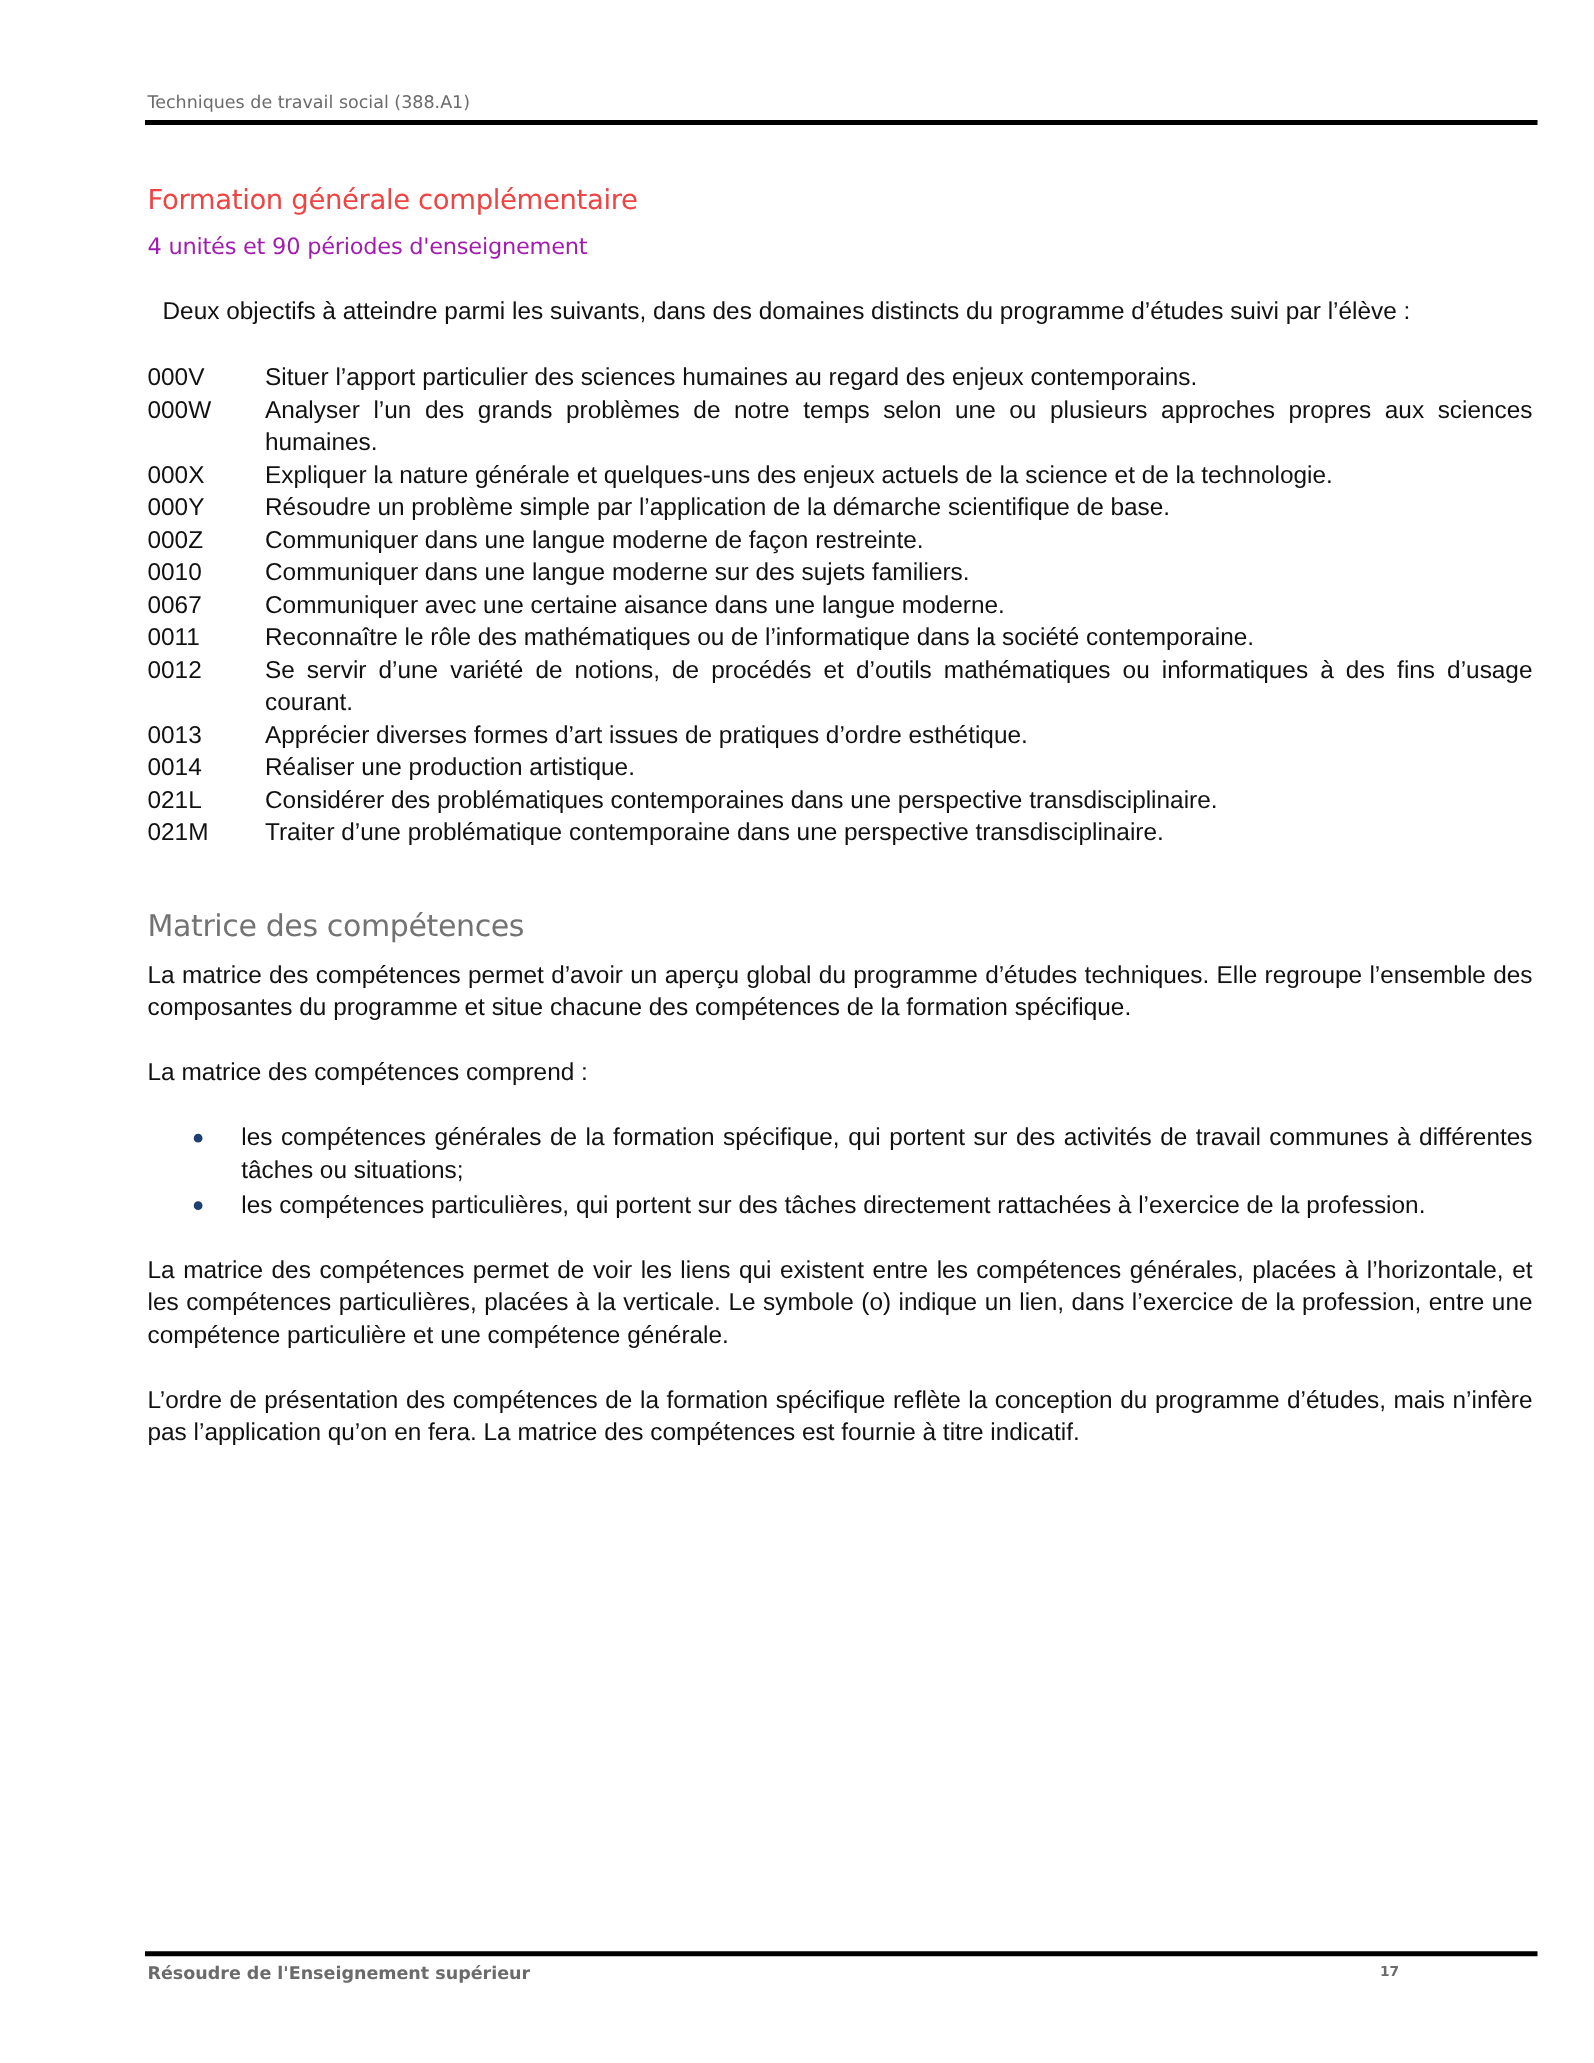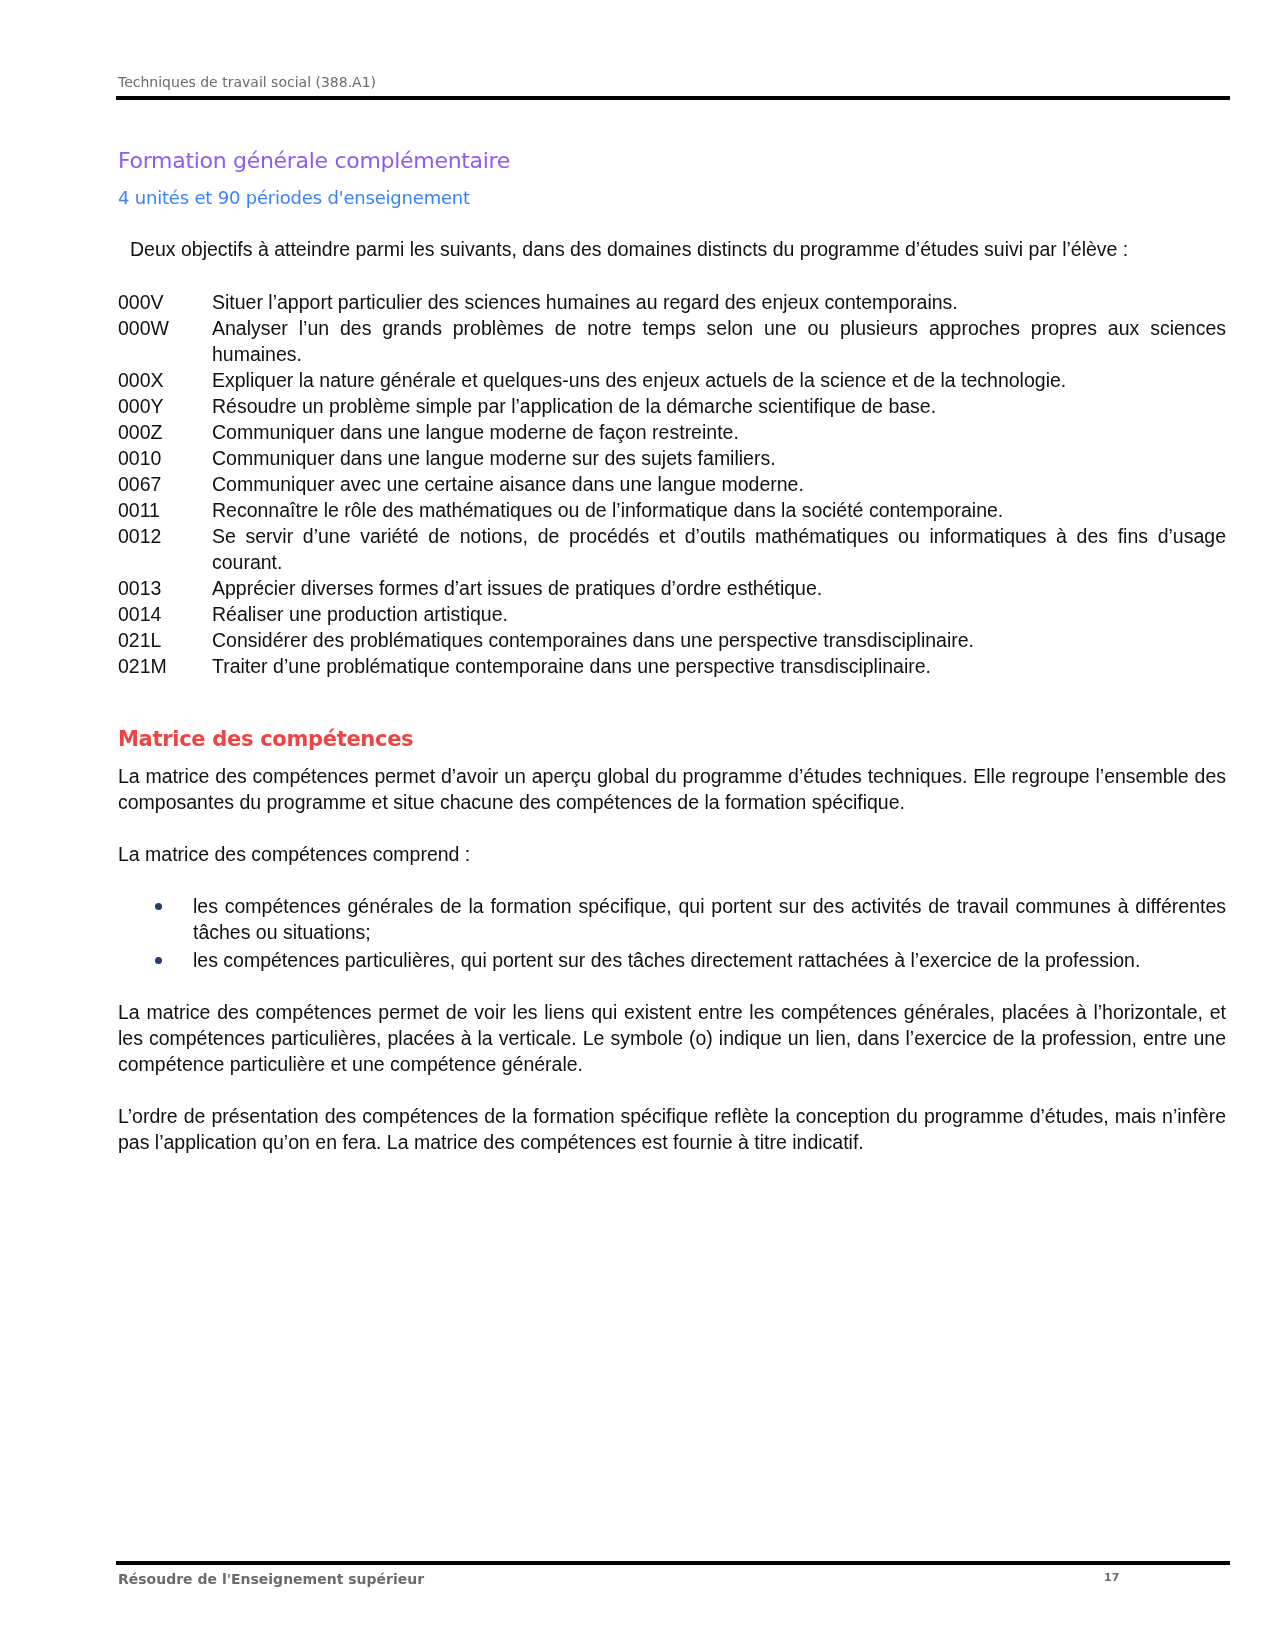--- a/index.html
+++ b/index.html
@@ -12,32 +12,32 @@
   .rule.top { top: 96px; }
   .rule.bottom { top: 1561px; }
   .running-foot { position: absolute; left: 118px; top: 1571px;
                   font-family: "DejaVu Sans", sans-serif; font-weight: bold;
                   font-size: 14px; color: #6b6b6b; }
   .page-number { position: absolute; left: 1104px; top: 1571px;
                  font-family: "DejaVu Sans", sans-serif; font-weight: bold;
                  font-size: 11px; color: #6b6b6b; }
 
   .content { position: absolute; left: 118px; top: 148px; width: 1108px; }
-  .h-light { font-family: "DejaVu Sans", sans-serif; font-size: 22px; color: #8b5cf6;
+  .h-light { font-family: "DejaVu Sans", sans-serif; font-size: 22px; color: #ef4444;
              margin: 0; font-weight: normal; letter-spacing: -0.3px; }
   .sub { font-family: "DejaVu Sans", sans-serif; font-size: 18px; margin: 14px 0 0 0;
-         color: #3b82f6; letter-spacing: -0.2px; }
+         color: #a21caf; letter-spacing: -0.2px; }
   .p { font-size: 19.5px; line-height: 26px; margin: 0; text-align: justify; }
   .p-intro { margin-top: 28px; margin-left: 12px; }
   .obj-list { margin-top: 27px; }
   .obj { display: flex; font-size: 19.5px; line-height: 26px; }
   .obj .code { width: 94px; flex: none; font-family: "Liberation Sans", sans-serif; }
   .obj .text { flex: 1; text-align: justify; }
-  .h-bold { font-family: "DejaVu Sans", sans-serif; font-weight: bold; font-size: 21px;
-            color: #ef4444; margin: 48px 0 0 0; letter-spacing: -0.3px; }
+  .h-bold { font-family: "DejaVu Sans", sans-serif; font-weight: normal; font-size: 24px;
+            color: #737373; margin: 48px 0 0 0; letter-spacing: -0.3px; }
   .p-matrice { margin-top: 12px; }
   .p-gap { margin-top: 26px; }
   ul.bullets { list-style: none; margin: 26px 0 0 0; padding: 0; }
   ul.bullets li { position: relative; padding-left: 75px; font-size: 19.5px; line-height: 26px;
                   text-align: justify; margin-bottom: 2px; }
   ul.bullets li .dot { position: absolute; left: 37px; top: 10px; width: 7px; height: 7px;
                        border-radius: 50%; background: #1f3f73; }
 </style>
 </head>
 <body>

